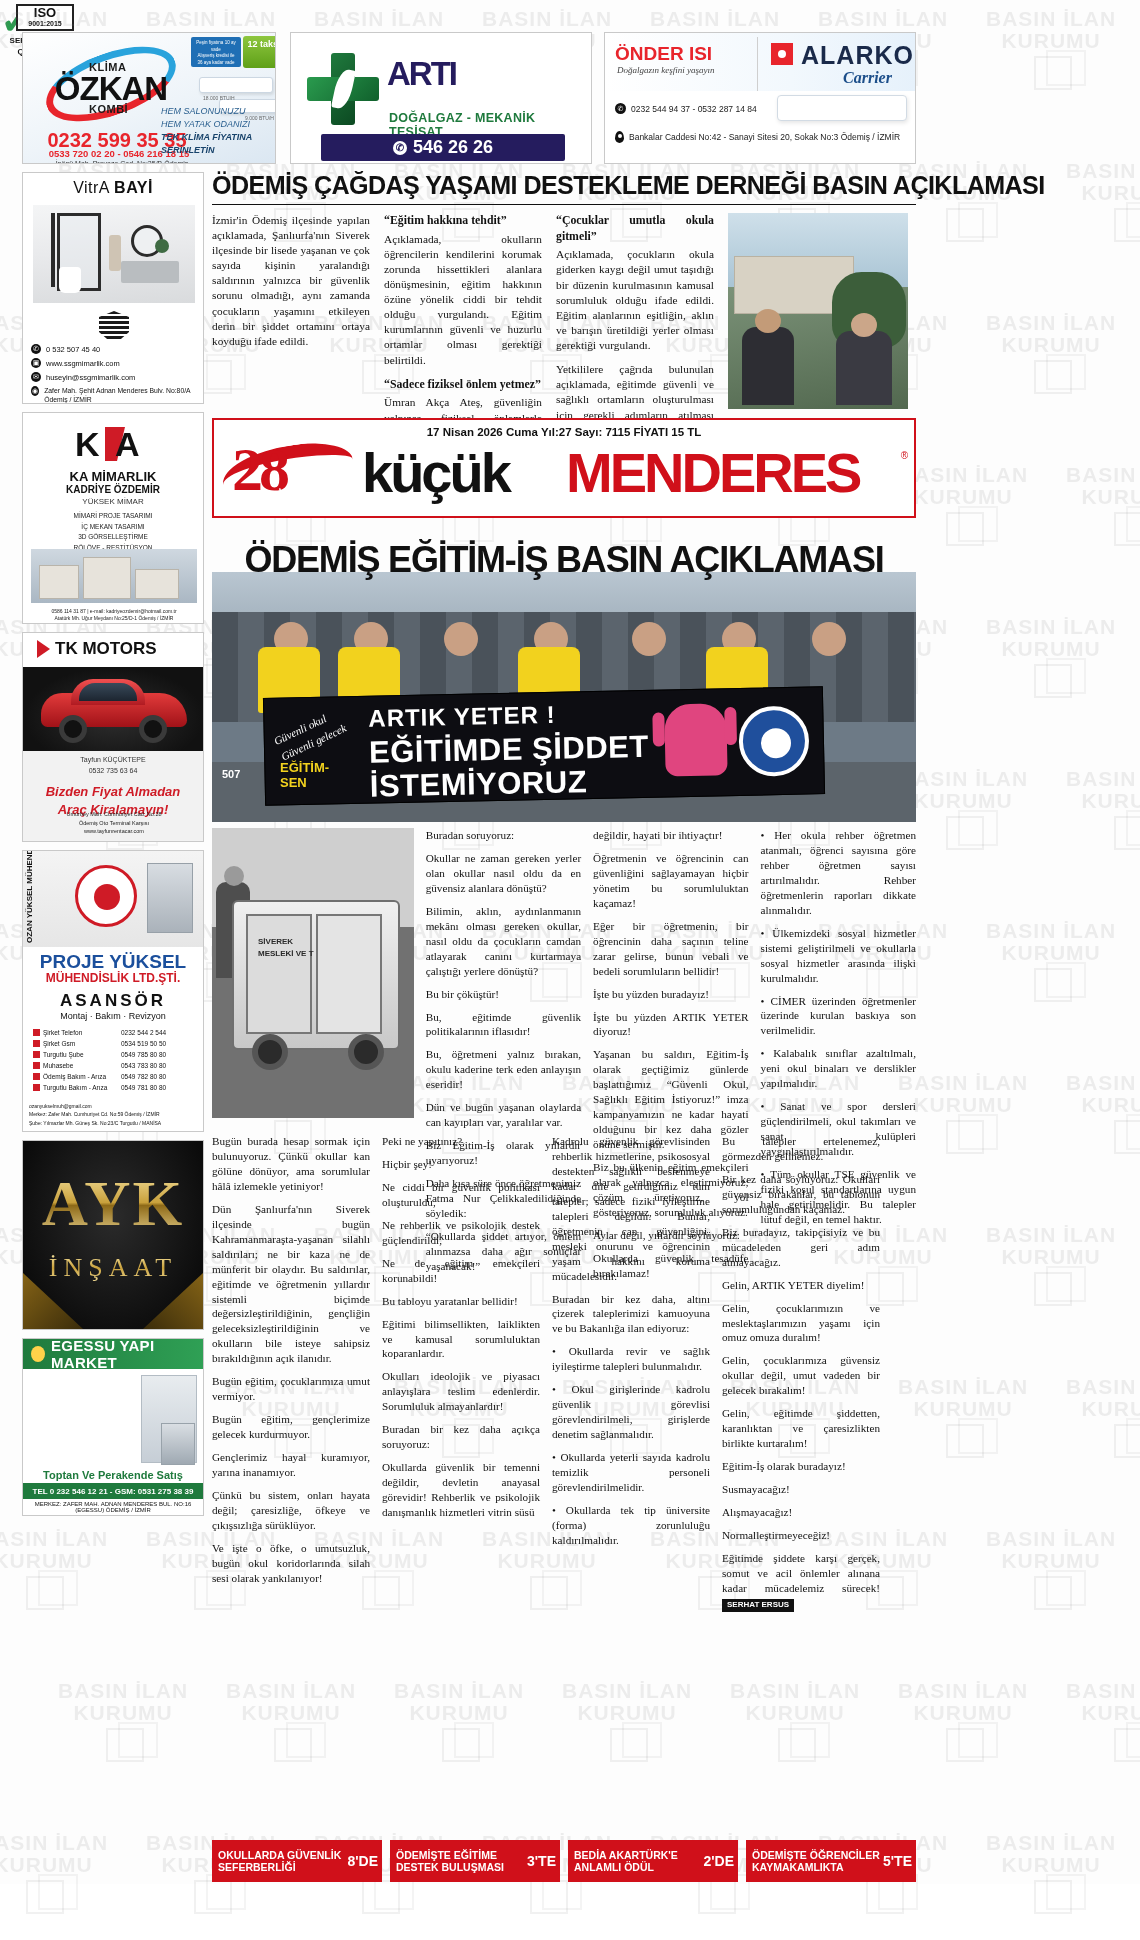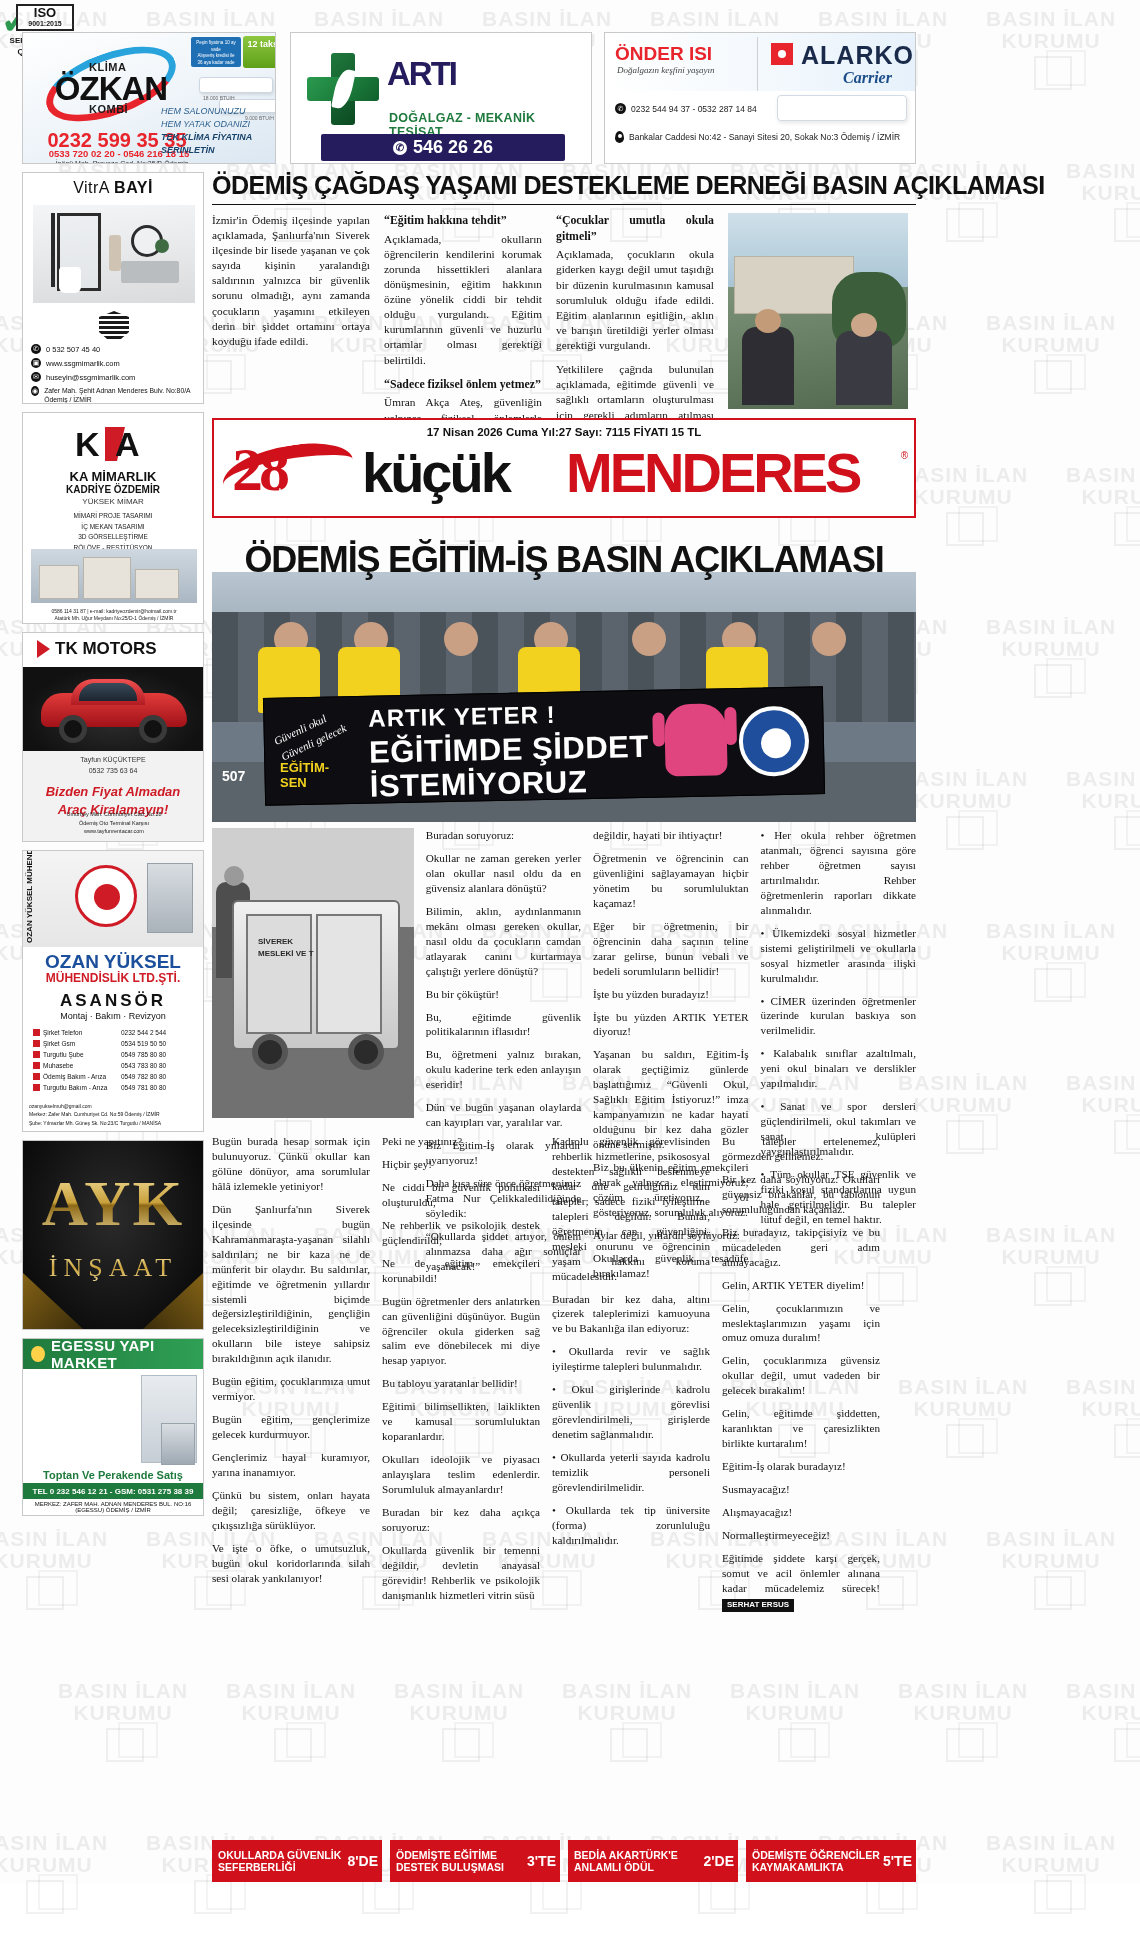--- a/index.html
+++ b/index.html
@@ -365,21 +365,21 @@
   .mp-hand:before{content:"";position:absolute;left:-12px;top:8px;width:12px;height:34px;background:#e0457f;border-radius:8px;}
   .mp-hand:after{content:"";position:absolute;right:-10px;top:4px;width:12px;height:38px;background:#e0457f;border-radius:8px;}
   .mp-seal { position:absolute; right: 14px; top: 18px; width: 70px; height: 70px; border-radius:50%;
      background:#1f4f9c; border:4px solid #fff;}
   .mp-seal:after{content:"";position:absolute;left:18px;top:18px;width:30px;height:30px;border-radius:50%;background:#fff;}
   .mp-rot { position:absolute; left: 10px; top: 20px; transform:rotate(-24deg);
      font-family:"Liberation Serif",serif; font-style:italic; font-size:11px; color:#fff; line-height:1.5;}
   .mp-egsen { position:absolute; left: 68px; top: 188px; width: 64px; height:42px;
      font-family:"Liberation Sans",sans-serif; font-weight:900; font-size:13px; color:#f2d21e;}
   .mp-plate { position:absolute; left: 10px; top: 196px;
-     font-family:"Liberation Sans",sans-serif; font-weight:900; font-size:14px; color:#fff;}
+     font-family:"Liberation Sans",sans-serif; font-weight:900; font-size:11px; color:#fff;}
 
   
   #lower { position:absolute; left: 212px; top: 828px; width: 704px; height: 1000px; z-index:10;}
   .lw-row { display:flex; gap:12px; }
   .lw-photo { width: 205px; height: 290px; background:#ec4899; position:relative; overflow:hidden;
      filter: grayscale(1); }
   .lwp-sky { position:absolute; left:0;top:0;width:100%;height:34%;background:#cfcfcf;}
   .lwp-van { position:absolute; left: 20px; top: 72px; width: 168px; height: 150px;
      background: linear-gradient(180deg,#f0f0f0,#c8c8c8); border:2px solid #6f6f6f; border-radius:6px;}
   .lwp-door { position:absolute; left: 34px; top: 86px; width: 66px; height: 120px; background:#dcdcdc; border:2px solid #777;}
@@ -1108,21 +1108,21 @@
 Ödemiş Oto Terminal Karşısı
 www.tayfunrentacar.com</div>
   </div>
 
   <div class="ad" id="ad-ozan">
     <div class="ozan-top">
       <div class="ozan-vert" style="top:92px;">OZAN YÜKSEL MÜHENDİSLİK LTD.ŞTİ.</div>
       <div class="ozan-badge"></div>
       <div class="ozan-lift"></div>
     </div>
-    <div class="ozan-name">OZAN YÜKSEL</div>
+    <div class="ozan-name">PROJE YÜKSEL</div>
     <div class="ozan-name2">MÜHENDİSLİK LTD.ŞTİ.</div>
     <div class="ozan-asansor">ASANSÖR</div>
     <div class="ozan-mbr">Montaj · Bakım · Revizyon</div>
     <div class="ozan-tbl" id="ozan-rows">
         <div class="r">
           <span class="lab">
             <span class="sq-r"></span>
             <span>Şirket Telefon</span>
           </span>
           <span>0232 544 2 544</span>
@@ -1247,21 +1247,20 @@
       <p>Gençlerimiz hayal kuramıyor, yarına inanamıyor.</p>
       <p>Çünkü bu sistem, onları hayata değil; çaresizliğe, öfkeye ve çıkışsızlığa sürüklüyor.</p>
       <p>Ve işte o öfke, o umutsuzluk, bugün okul koridorlarında silah sesi olarak yankılanıyor!</p>
     </div>
     <div class="lw2-col">
       <p>Peki ne yapıtınız?</p>
       <p>Hiçbir şey!</p>
       <p>Ne ciddi bir güvenlik politikası oluşturuldu,</p>
       <p>Ne rehberlik ve psikolojik destek güçlendirildi,</p>
       <p>Ne de eğitim emekçileri korunabildi!</p>
-      <p>Bugün öğretmenler ders anlatırken can güvenliğini düşünüyor. Bugün öğrenciler okula giderken sağ salim eve dönebilecek mi diye hesap yapıyor.</p>
       <p>Bu tabloyu yaratanlar bellidir!</p>
       <p>Eğitimi bilimsellikten, laiklikten ve kamusal sorumluluktan koparanlardır.</p>
       <p>Okulları ideolojik ve piyasacı anlayışlara teslim edenlerdir. Sorumluluk almayanlardır!</p>
       <p>Buradan bir kez daha açıkça soruyoruz:</p>
       <p>Okullarda güvenlik bir temenni değildir, devletin anayasal görevidir! Rehberlik ve psikolojik danışmanlık hizmetleri vitrin süsü</p>
     </div>
     <div class="lw2-col">
       <p>Kadrolu güvenlik görevlisinden rehberlik hizmetlerine, psikososyal destekten sağlıklı beslenmeye kadar dile getirdiğimiz tüm talepler; sadece fiziki iyileştirme talepleri değildir. Bunlar, öğretmenin can güvenliğini, mesleki onurunu ve öğrencinin yaşam hakkını koruma mücadelesidir.</p>
       <p>Buradan bir kez daha, altını çizerek taleplerimizi kamuoyuna ve bu Bakanlığa ilan ediyoruz:</p>
       <p>•  Okullarda revir ve sağlık iyileştirme talepleri bulunmalıdır.</p>

